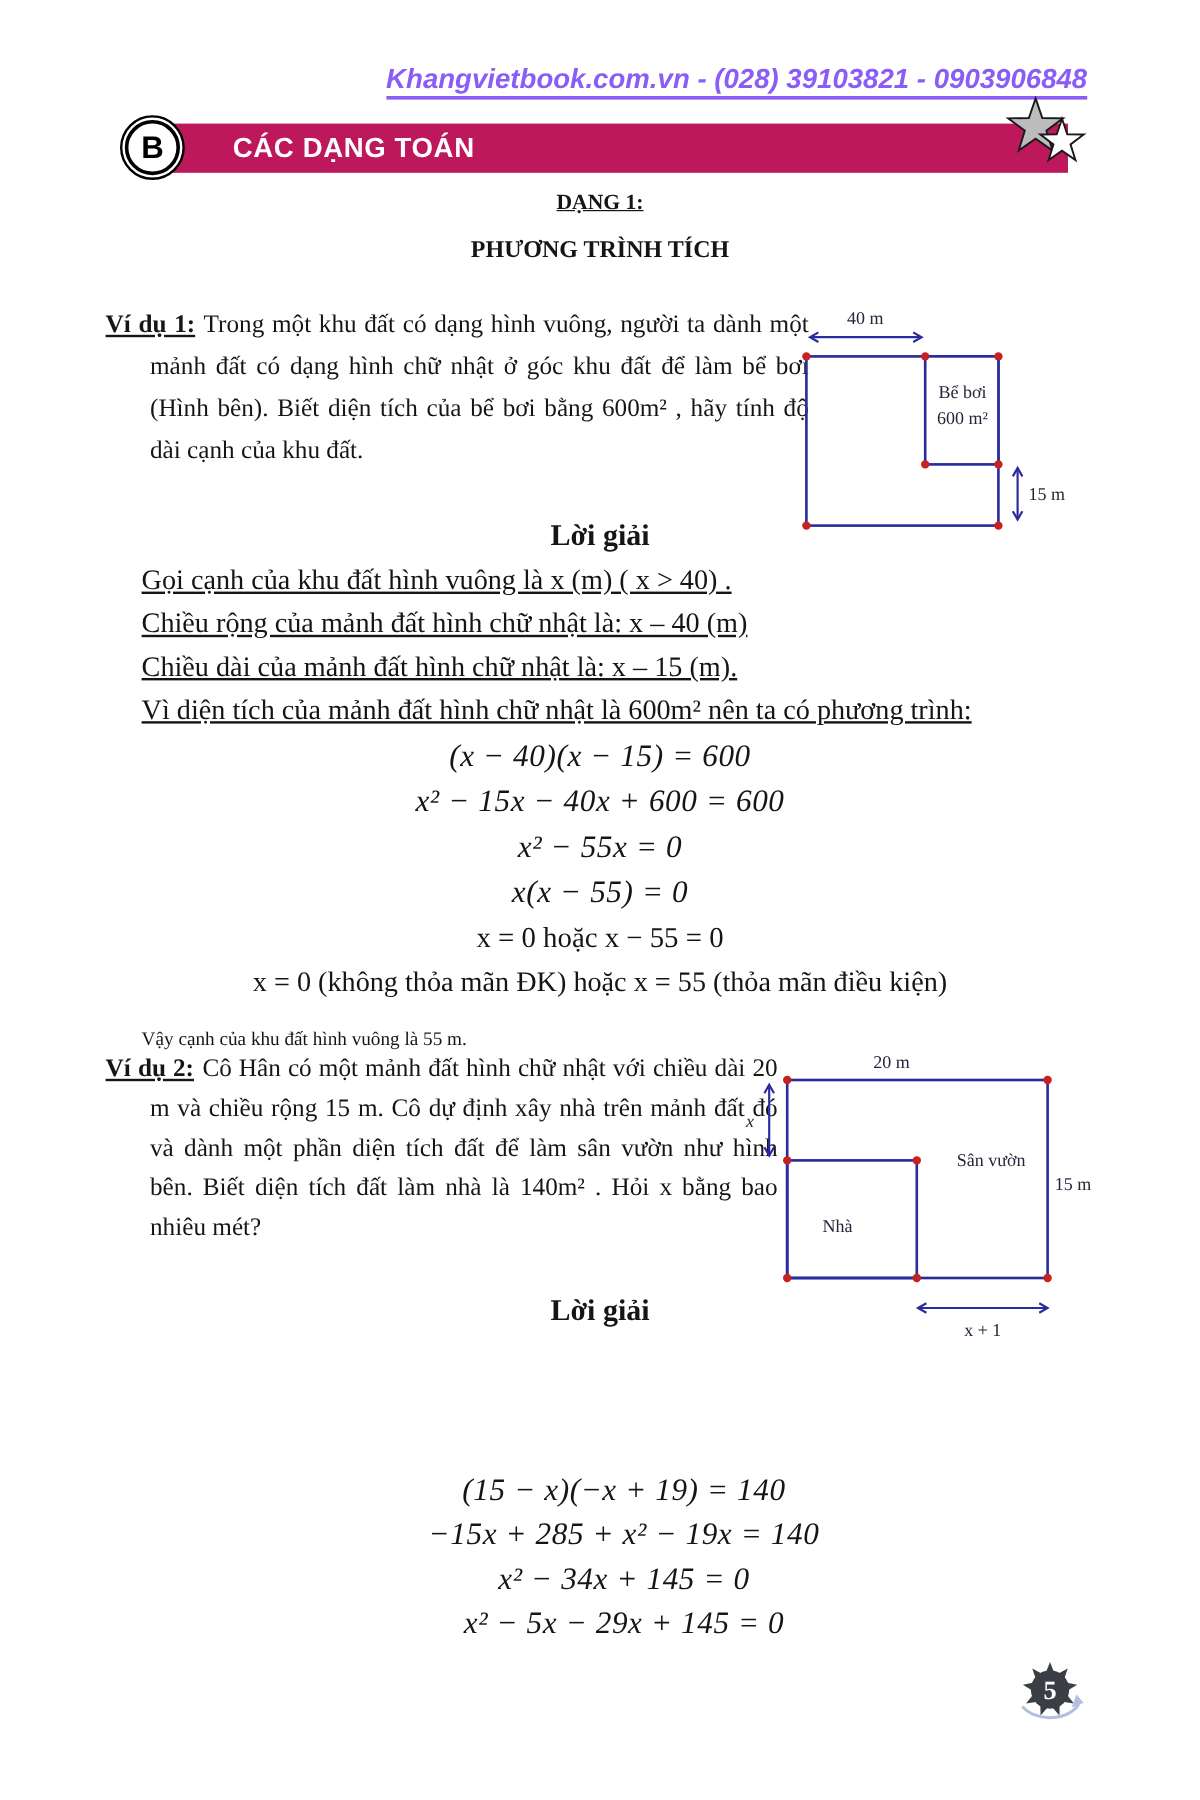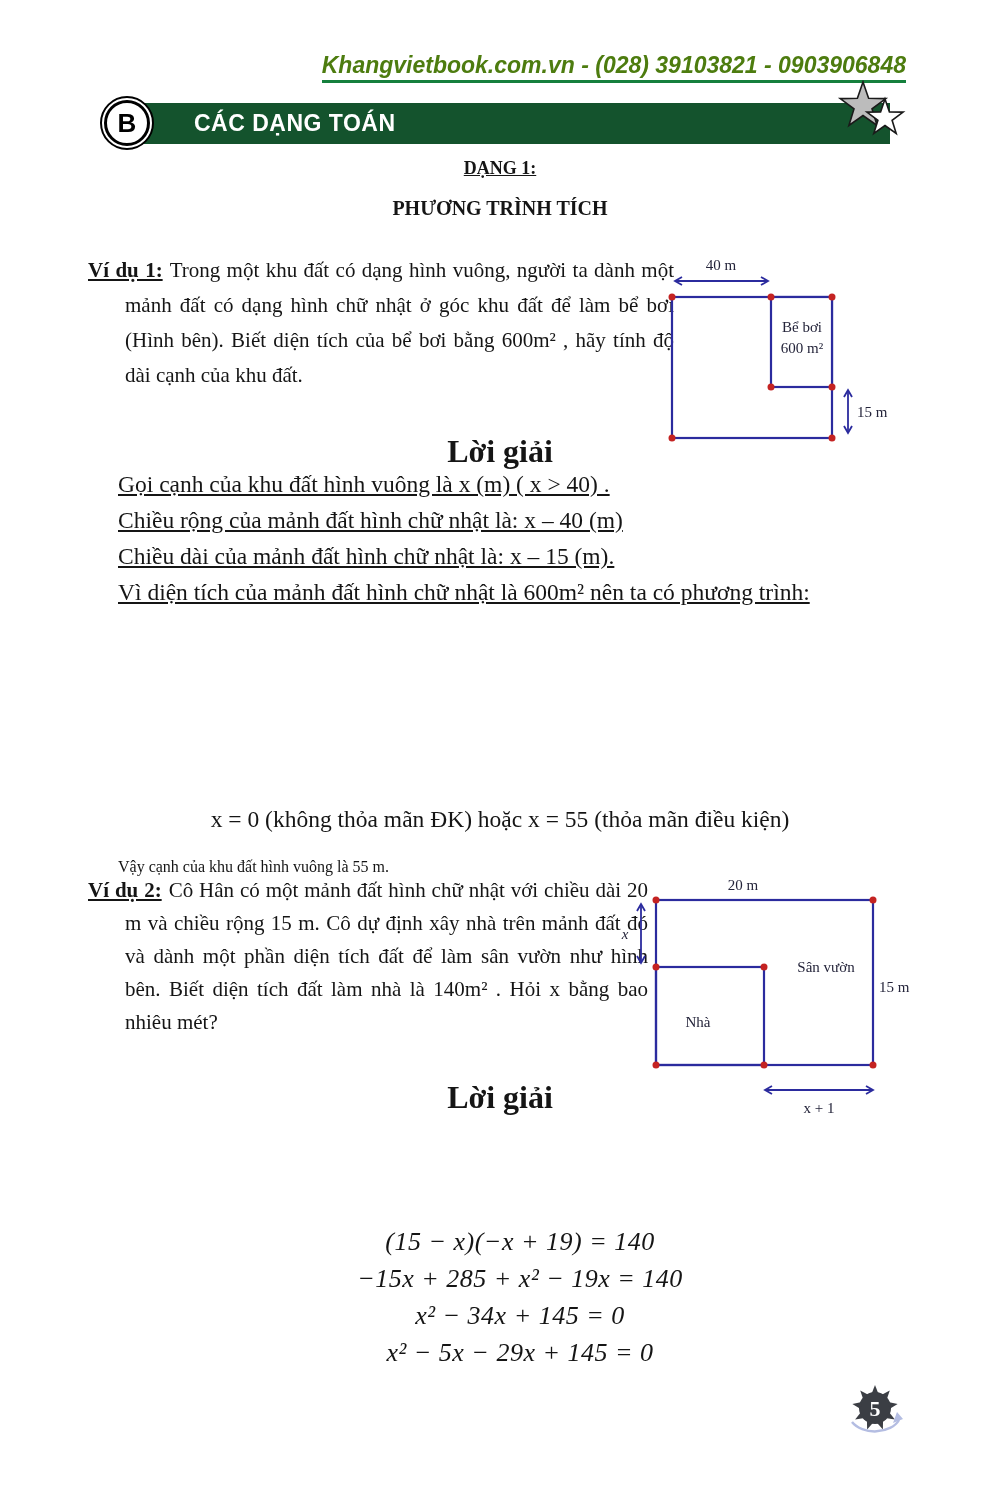--- a/index.html
+++ b/index.html
@@ -4,46 +4,46 @@
 <style>
   html,body{margin:0;padding:0;background:#ffffff;}
   .page{
     position:relative;width:1000px;height:1500px;margin:0 auto;background:#ffffff;
     font-family:"Liberation Serif",serif;color:#151515;overflow:hidden;
   }
   
   .site-line{
     position:absolute;top:52px;right:94px;
     font-family:"Liberation Sans",sans-serif;font-style:italic;font-weight:bold;
-    font-size:23px;color:#4d7c0f;border-bottom:3px solid #15803d;padding-bottom:1px;
+    font-size:23px;color:#8b5cf6;border-bottom:3px solid #8b5cf6;padding-bottom:1px;
   }
   
   .banner-bar{
-    position:absolute;left:128px;top:103px;width:762px;height:41px;background:#14532d;
+    position:absolute;left:128px;top:103px;width:762px;height:41px;background:#be185d;
   }
   .banner-title{
     font-family:"Liberation Sans",sans-serif;font-weight:bold;font-size:23px;color:#ffffff;
     line-height:41px;padding-left:66px;letter-spacing:.5px;
   }
   .badge-outer{
     position:absolute;left:100px;top:96px;width:46px;height:46px;background:#fff;
     border:2px solid #000;border-radius:50%;padding:2px;z-index:2;
   }
   .badge-inner{
     width:40px;height:40px;border:3px solid #000;border-radius:50%;background:#fff;
     display:flex;align-items:center;justify-content:center;
     font-family:"Liberation Sans",sans-serif;font-weight:bold;font-size:26px;color:#000;
   }
   .stars{position:absolute;left:833px;top:80px;z-index:3;}
   
   .center-line{position:absolute;left:0;width:1000px;text-align:center;}
   .dang-head{top:158px;font-size:18px;font-weight:bold;}
   .dang-head span{text-decoration:underline;}
   .main-title{top:197px;font-size:20px;font-weight:bold;}
-  .solution-head{font-size:32px;font-weight:bold;}
+  .solution-head{font-size:25px;font-weight:bold;}
   
   .example-par{
     position:absolute;margin:0;text-align:justify;font-size:21px;
     padding-left:37px;text-indent:-37px;
   }
   .ex1{left:88px;top:253px;width:549px;line-height:35px;}
   .ex2{left:88px;top:874px;width:523px;line-height:33px;}
   .vd-label{font-weight:bold;text-decoration:underline;margin-right:7px;}
   
   .sol-lines{position:absolute;left:118px;font-size:23.5px;}
@@ -121,20 +121,27 @@
 
   <div class="center-line solution-head" style="top:433px;">Lời giải</div>
 
   <div class="sol-lines sol1">
     <div>Gọi cạnh của khu đất hình vuông là x (m) ( x &gt; 40) .</div>
     <div>Chiều rộng của mảnh đất hình chữ nhật là: x – 40 (m)</div>
     <div>Chiều dài của mảnh đất hình chữ nhật là: x – 15 (m).</div>
     <div>Vì diện tích của mảnh đất hình chữ nhật là 600m² nên ta có phương trình:</div>
   </div>
 
+  <div class="eq-block eq1">
+    <div class="math">(x − 40)(x − 15) = 600</div>
+    <div class="math">x² − 15x − 40x + 600 = 600</div>
+    <div class="math">x² − 55x = 0</div>
+    <div class="math">x(x − 55) = 0</div>
+    <div class="plain">x = 0 hoặc x − 55 = 0</div>
+  </div>
 
   <div class="center-line check-line">x = 0 (không thỏa mãn ĐK) hoặc x = 55 (thỏa mãn điều kiện)</div>
   <div class="concl">Vậy cạnh của khu đất hình vuông là 55 m.</div>
 
   <p class="example-par ex2"><span class="vd-label">Ví dụ 2:</span><span>Cô Hân có một mảnh đất hình chữ nhật với chiều dài 20 m và chiều rộng 15 m. Cô dự định xây nhà trên mảnh đất đó và dành một phần diện tích đất để làm sân vườn như hình bên. Biết diện tích đất làm nhà là 140m² . Hỏi x bằng bao nhiêu mét?</span></p>
 
   <svg class="fig fig2" width="310" height="252" viewBox="0 0 310 252">
     <defs>
       <marker id="ch2" markerWidth="12" markerHeight="12" refX="8" refY="6" orient="auto-start-reverse" markerUnits="userSpaceOnUse">
         <path d="M2,2 L9,6 L2,10" fill="none" stroke="#2b2b9e" stroke-width="1.8"></path>

